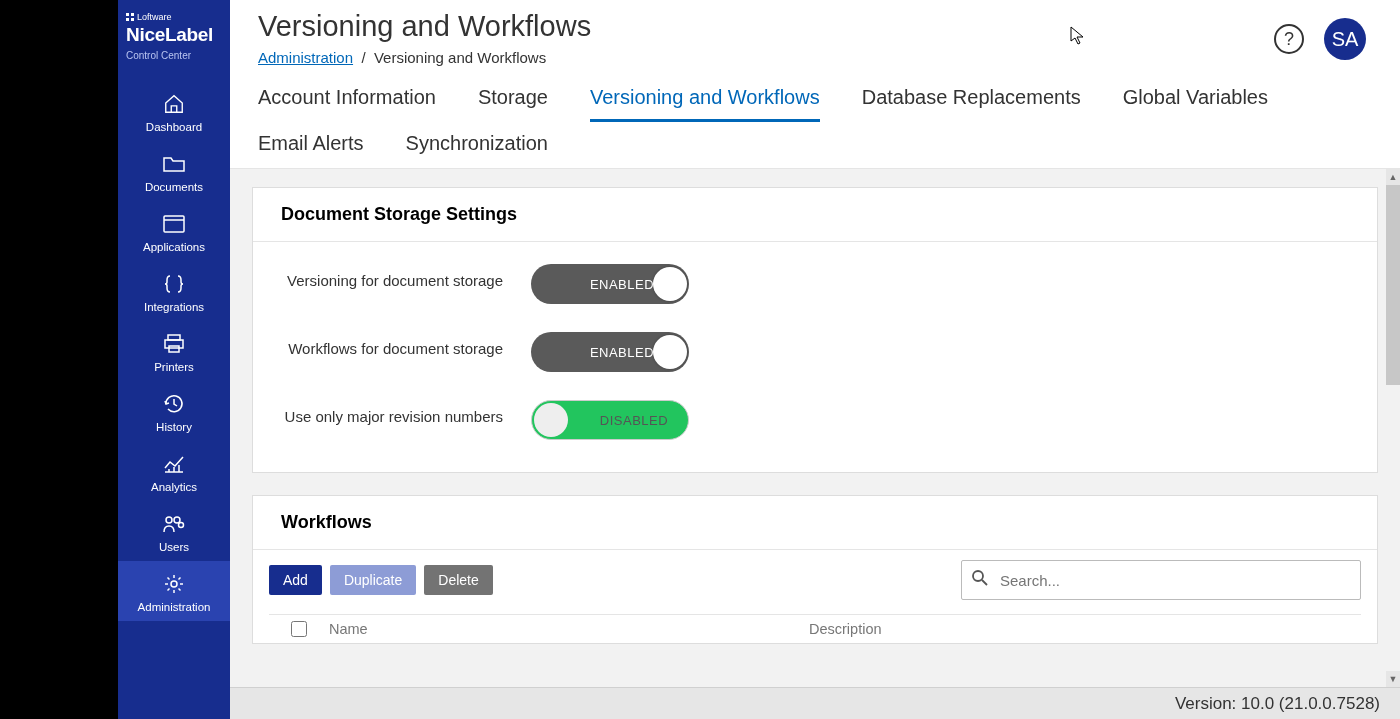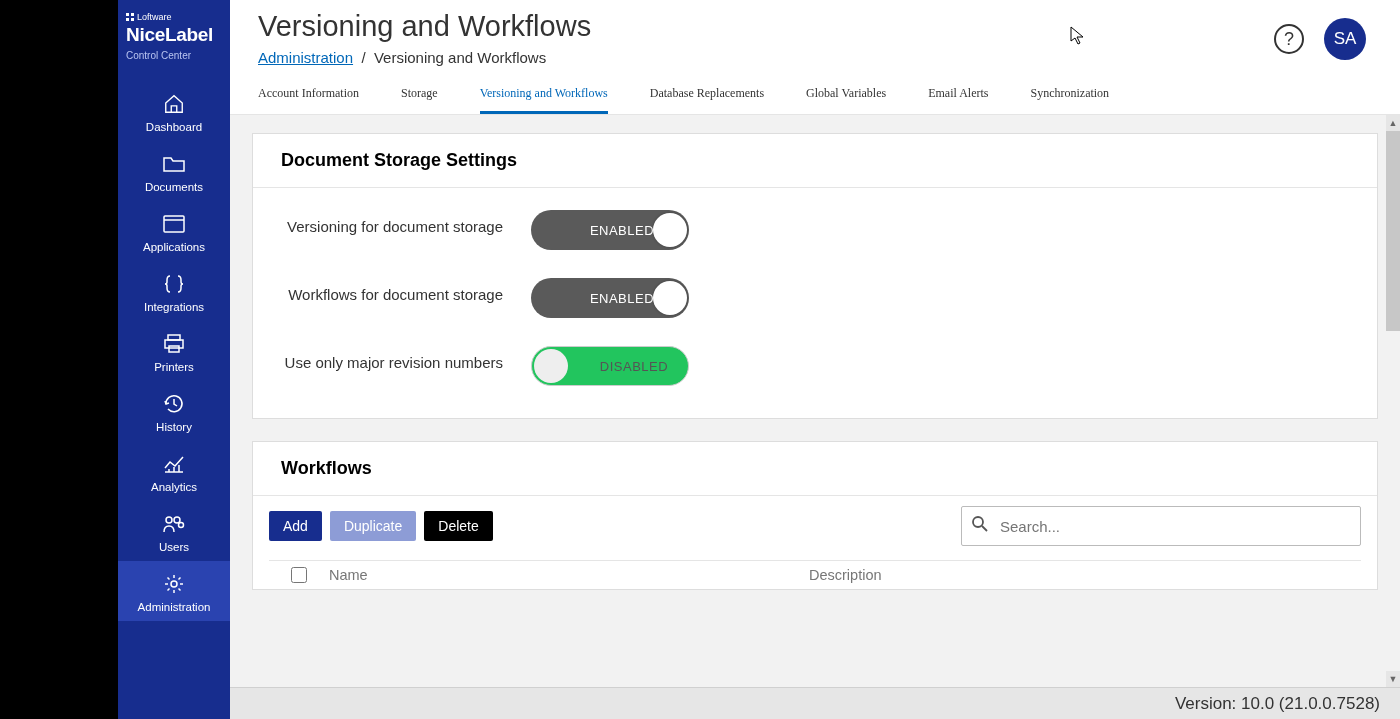--- a/index.html
+++ b/index.html
@@ -19,23 +19,23 @@
   .nav-icon svg { stroke: #fff; fill: none; }
   .nav-label { font-size: 11.5px; margin-top: 4px; color:#fff; text-align:center; }
   .main { flex: 1; display:flex; flex-direction:column; position:relative; }
   .header { padding: 10px 28px 4px 28px; display:flex; align-items:flex-start; }
   .header-left { flex:1; }
   .page-title { font-size: 29px; color:#333; font-weight:400; }
   .breadcrumb { font-size: 15px; margin-top: 6px; color:#333; }
   .breadcrumb a { color:#0067b8; text-decoration: underline; }
   .header-right { display:flex; align-items:center; gap:20px; padding-top: 8px; padding-right: 6px; }
   .help-icon { width:30px; height:30px; border:2px solid #333; border-radius:50%; display:flex; align-items:center; justify-content:center; font-size:18px; color:#333; cursor:pointer; }
-  .avatar { width:42px; height:42px; border-radius:50%; background:#172d8e; color:#fff; display:flex; align-items:center; justify-content:center; font-size:17px; font-weight:500; cursor:pointer; }
+  .avatar { width:42px; height:42px; border-radius:50%; background:#172d8e; color:#fff; display:flex; align-items:center; justify-content:center; font-size:20px; font-weight:500; cursor:pointer; }
   .tabs { display:flex; flex-wrap:wrap; padding: 6px 28px 0 28px; border-bottom: 1px solid #e5e5e5; }
-  .tab { font-size: 12px; color:#333; padding: 10px 0 10px 0; margin-right: 42px; cursor:pointer; border-bottom: 3px solid transparent; font-weight:500;font-family:Liberation Serif, serif; }
+  .tab { font-size: 20px; color:#333; padding: 10px 0 10px 0; margin-right: 42px; cursor:pointer; border-bottom: 3px solid transparent; font-weight:500; }
   .tab.active { color:#0067b8; border-bottom-color:#0067b8; }
   .content { flex:1; background:#f2f2f2; overflow-y:auto; padding: 18px 22px 0 22px; position:relative; }
   .panel { background:#fff; border:1px solid #ddd; margin-bottom: 22px; }
   .panel-header { padding: 16px 28px; font-size: 18px; font-weight:600; border-bottom: 1px solid #e5e5e5; }
   .panel-body { padding: 22px 28px 28px 28px; }
   .setting-row { display:flex; align-items:flex-start; margin-bottom: 28px; }
   .setting-row:last-child { margin-bottom: 4px; }
   .setting-label { width: 250px; text-align:right; padding-right: 28px; font-size:15px; color:#333; padding-top:6px; line-height:1.5; }
   .toggle { position:relative; width:158px; height:40px; border-radius:38px; cursor:pointer; display:flex; align-items:center;justify-content:center; }
   .toggle.on { background:#5a5a5a; }
@@ -43,21 +43,21 @@
   .toggle-knob { width:34px; height:34px; border-radius:50%; background:#fff; position:absolute; top:50%; transform:translateY(-50%); }
   .toggle.on .toggle-knob { right:2px; box-shadow: 0 0 3px rgba(0,0,0,.3); }
   .toggle.off .toggle-knob { left:2px; background:#eee; }
   .toggle-text { font-size:13px; letter-spacing:0.5px; }
   .toggle.on .toggle-text { color:#fff; margin-left: 24px; }
   .toggle.off .toggle-text { color:#555; margin-left: 48px; }
   .wf-toolbar { display:flex; align-items:center; padding: 10px 16px; gap:8px; }
   .btn { padding: 7px 14px; font-size:14px; border:none; border-radius:2px; cursor:pointer; color:#fff; }
   .btn-primary { background:#172d8e; }
   .btn-muted { background:#8d9cd6; }
-  .btn-danger-muted { background:#000000; }
+  .btn-danger-muted { background:#737373; }
   .wf-search { margin-left:auto; display:flex; align-items:center; border:1px solid #bbb; border-radius:2px; width: 400px; height:40px; padding:0 8px; }
   .wf-search svg { stroke:#555; }
   .wf-search input { border:none; outline:none; flex:1; font-size:15px; padding:6px 10px; color:#555; }
   .wf-table { border-top: 1px solid #e5e5e5; margin: 4px 16px 0 16px; }
   .wf-thead { display:flex; align-items:center; height: 28px; color:#777; font-size:14.5px; }
   .col-chk { width:60px; display:flex; justify-content:center; }
   .col-chk input { width:16px; height:16px; }
   .col-name { width: 480px; }
   .col-desc { flex:1; }
   .footer { height:32px; background:#e6e6e6; display:flex; align-items:center; justify-content:flex-end; padding-right: 20px; font-size:17px; color:#333; border-top:1px solid #d0d0d0; }

